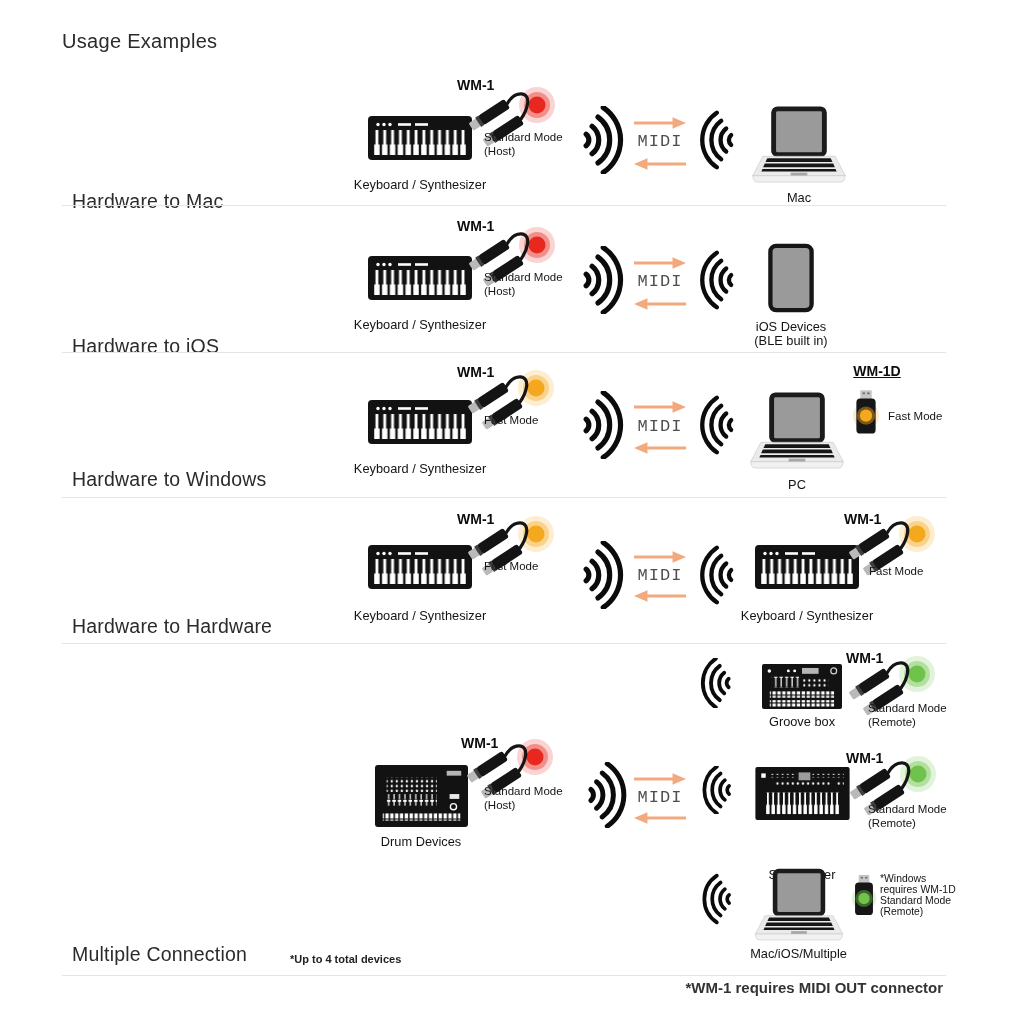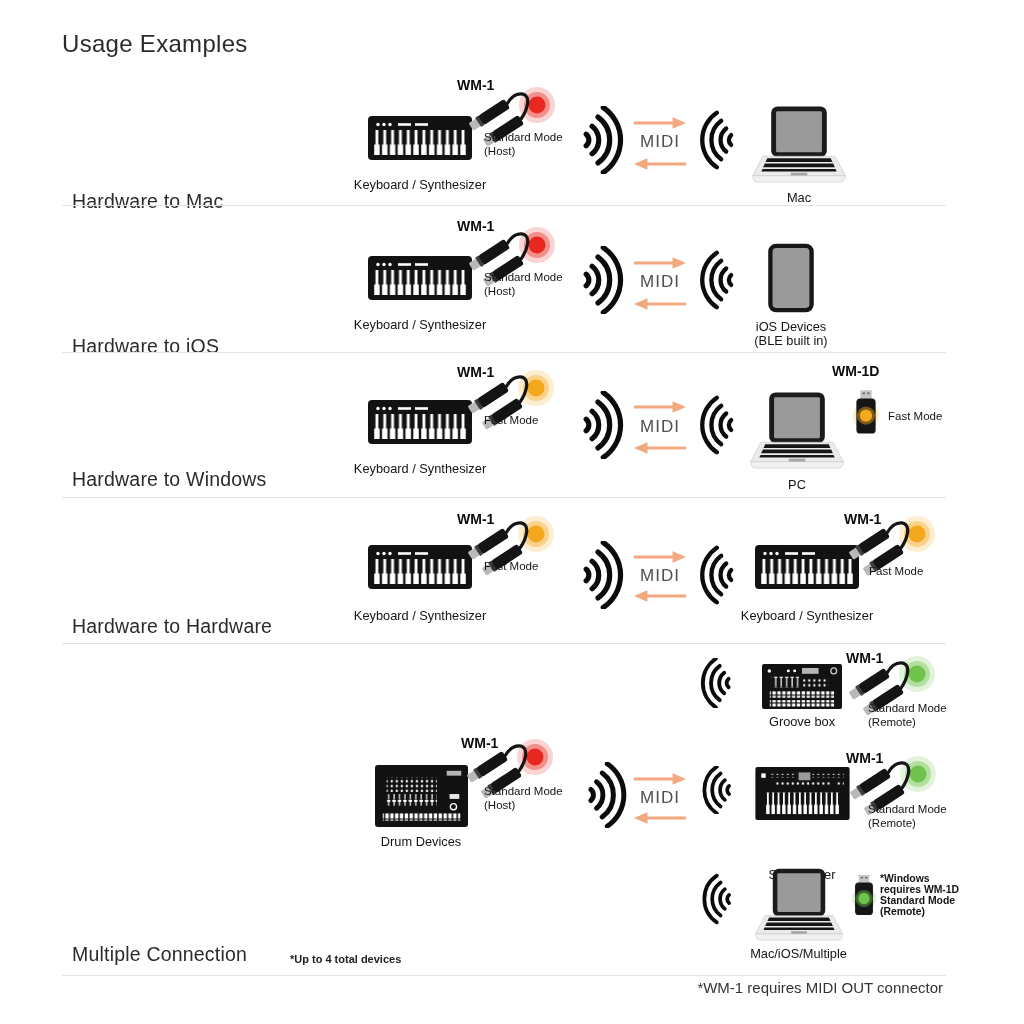--- a/index.html
+++ b/index.html
@@ -1,32 +1,32 @@
 <!DOCTYPE html>
 <html><head>
 <meta charset="utf-8">
 <style>
   html,body{margin:0;padding:0;background:#fff;}
   .page{position:relative;width:1024px;height:1024px;background:#ffffff;overflow:hidden;
         font-family:"Liberation Sans",sans-serif;color:#1c1c1c;}
   .abs{position:absolute;display:block;}
-  .page-title{position:absolute;left:62px;top:30px;font-size:24px;font-weight:500;
+  .page-title{position:absolute;left:62px;top:30px;font-size:20px;font-weight:500;
               color:#2b2b2b;letter-spacing:.3px;}
   .row-label{position:absolute;left:72px;font-size:19.5px;color:#2b2b2b;letter-spacing:.2px;}
   .divider{position:absolute;left:62px;width:884px;height:1px;background:#e4e4e4;}
   .cap{position:absolute;font-size:12.8px;color:#141414;text-align:center;}
   .mode{position:absolute;font-size:11.5px;line-height:13.5px;color:#141414;}
   .wm1name{position:absolute;font-size:14px;font-weight:bold;color:#0c0c0c;}
-  .wm1name.ctr{}
+  .wm1name.ctr{text-align:center;text-decoration:underline;}
   .midi-label{position:absolute;width:60px;text-align:center;font-size:17px;
-              color:#4f4f4f;letter-spacing:1px;}
+              color:#4f4f4f;letter-spacing:1px;font-family:Liberation Mono, monospace;}
   .note-small{position:absolute;font-size:11px;font-weight:bold;color:#222;}
-  .dongle-note{position:absolute;font-size:10.4px;line-height:11px;color:#141414;font-weight:bold;}
+  .dongle-note{position:absolute;font-size:10.4px;line-height:11px;color:#141414;}
   .footer{position:absolute;left:600px;top:979px;width:343px;text-align:right;
-          font-size:15px;color:#333;}
+          font-size:15px;color:#333;font-weight:bold;}
   .flip{transform:scaleX(-1);}
   svg.abs{overflow:visible;}
 </style>
 </head>
 <body>
 
 <div class="page">
 
 <svg width="0" height="0" style="position:absolute" aria-hidden="true">
   <defs>

